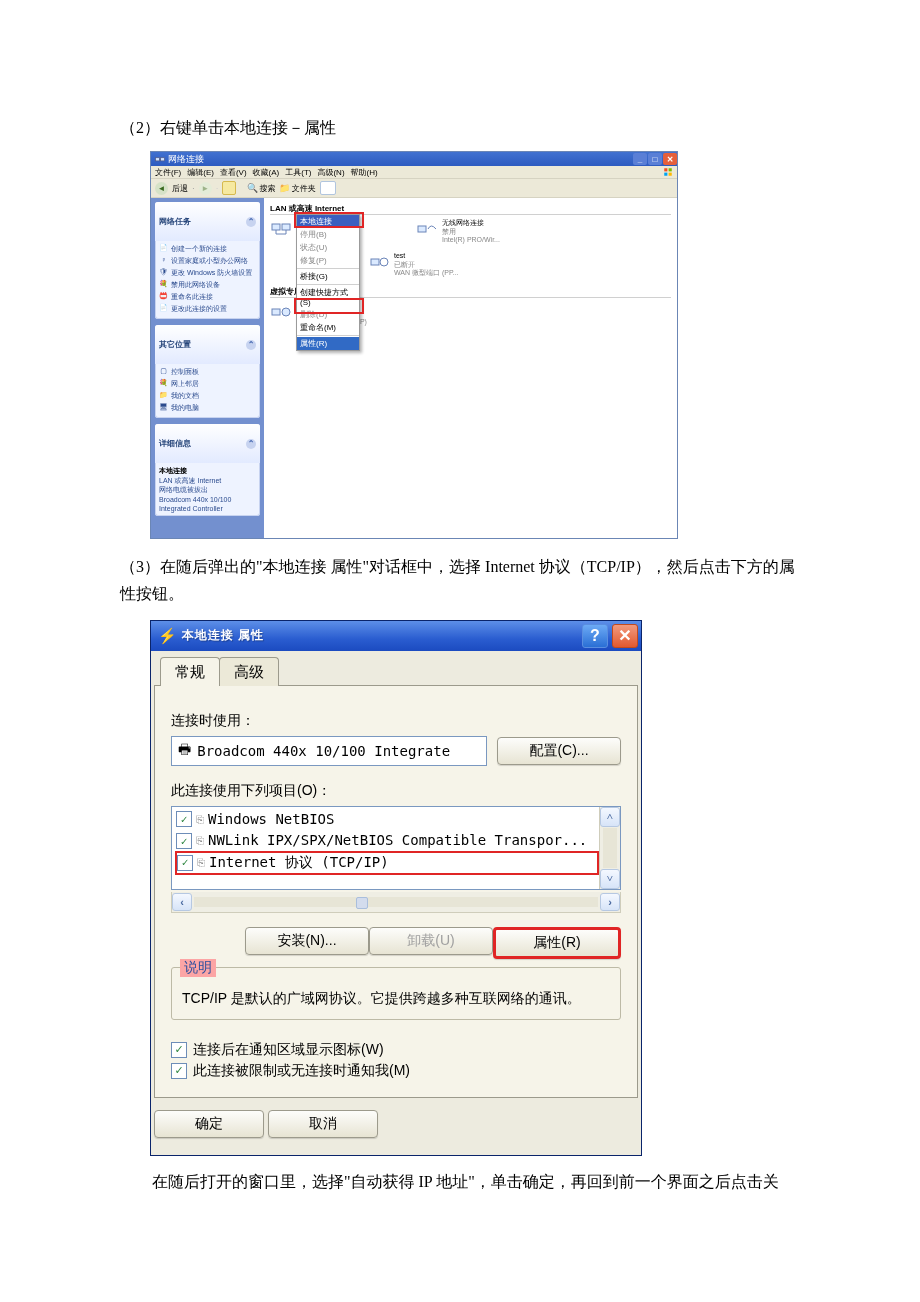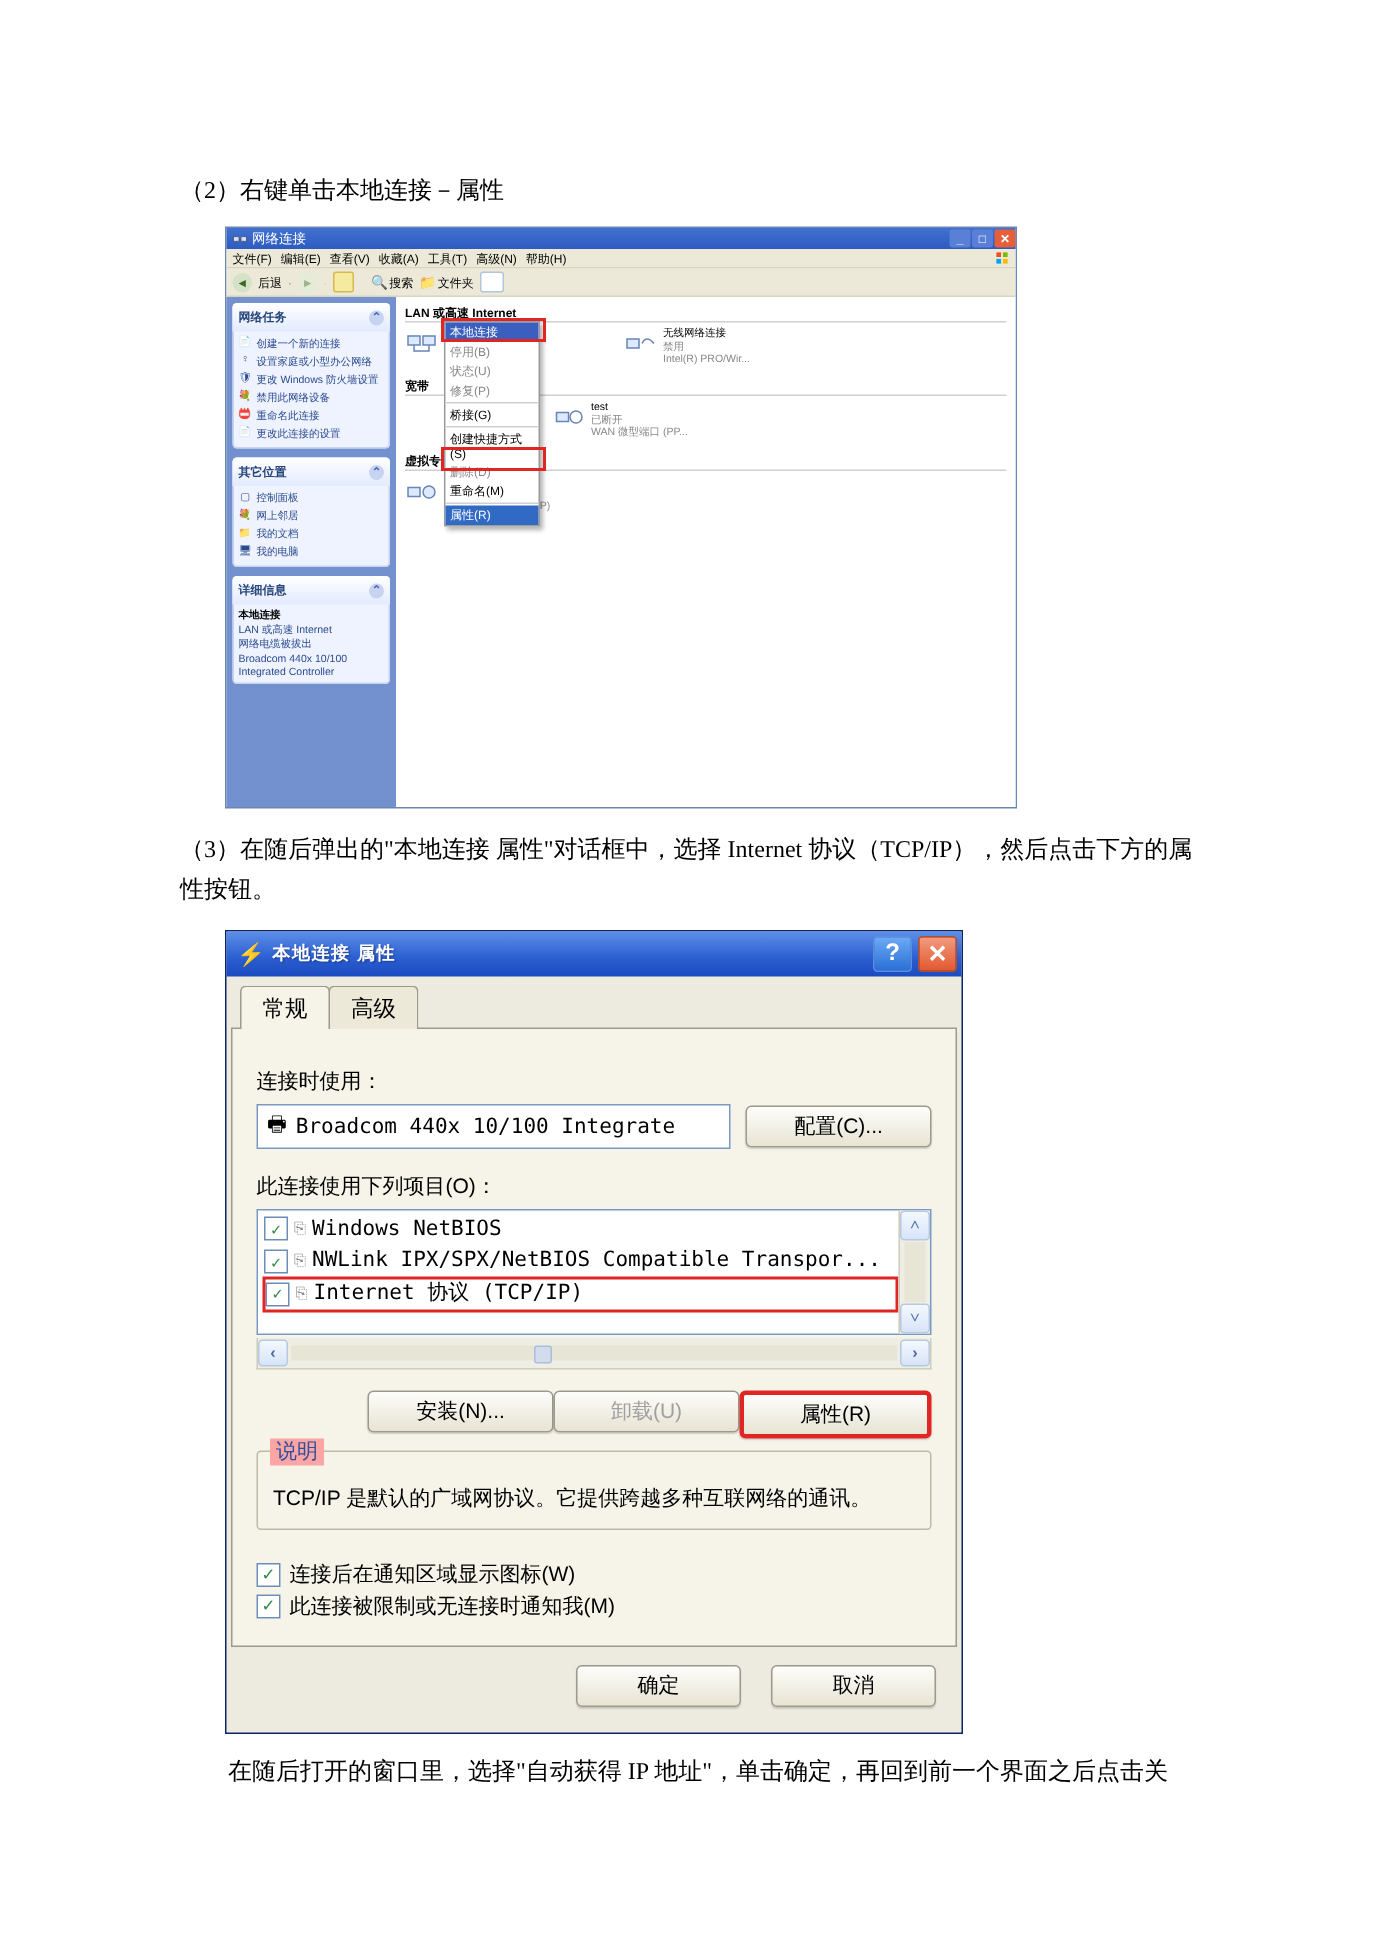--- a/index.html
+++ b/index.html
@@ -70,21 +70,21 @@
     width: 105px; background: #7390cf;
     padding: 4px; display:flex; flex-direction:column; gap:6px;
     font-size: 7px;
   }
   .task-panel {
     background: #eef3ff; border-radius: 3px; padding: 3px 4px;
     box-shadow: inset 0 0 0 1px #c7d3f0;
   }
   .task-panel .hdr {
     background: linear-gradient(#fff,#e2eaff);
-    margin: -3px -4px 3px -4px; padding: 4px 4px;
+    margin: -3px -4px 3px -4px; padding: 14px 4px;
     border-radius: 3px 3px 0 0;
     display:flex; align-items:center; font-weight:bold; color:#26457a;
     font-size: 8px;
   }
   .task-panel .hdr .chev {
     width:10px;height:10px;border-radius:50%;background:#c7d3f0;
     margin-left:auto; display:flex;align-items:center;justify-content:center;
     color:#4668b0;font-size:8px;
   }
   .task-panel .item { display:flex; align-items:flex-start; gap:3px; margin:2px 0; color:#2b4b8e;}
@@ -232,21 +232,21 @@
     font-size:14px;
   }
   .desc { line-height:1.5;}
   .chk-row { display:flex; align-items:center; gap:6px; margin:3px 0;}
   .chk-row .cb {
     width:14px;height:14px;border:1px solid #6d8db8;background:#fff;
     display:inline-flex;align-items:center;justify-content:center;
     font-size:11px;color:#2d863f;
   }
   .footer-btns {
-    display:flex; justify-content:flex-end; gap:20px;
+    display:flex; gap:4px;
     padding: 12px 14px 14px 0;
   }
 </style>
 </head>
 <body>
 
 <div class="page">
 
   <p class="para">（2）右键单击本地连接－属性</p>
 
@@ -389,21 +389,20 @@
                     <path d="M12 10q3 -6 8 0" fill="none" stroke="#6a84b8"></path>
                   </svg>
               </div>
               <div class="conn-text">
                 <div class="t1">无线网络连接</div>
                 <div>禁用</div>
                 <div>Intel(R) PRO/Wir...</div>
               </div>
             </div>
           </div>
-          <div class="section-lbl">宽带</div>
           <div class="conn-row">
             <div class="conn-item" style="margin-left:98px;">
               <div class="conn-icon">
                 <svg width="22" height="22" viewBox="0 0 22 22">
                     <rect x="3" y="7" width="8" height="6" fill="#dbeaff" stroke="#6a84b8"></rect>
                     <circle cx="16" cy="10" r="4" fill="none" stroke="#6a84b8"></circle>
                   </svg>
               </div>
               <div class="conn-text">
                 <div class="t1">test</div>

